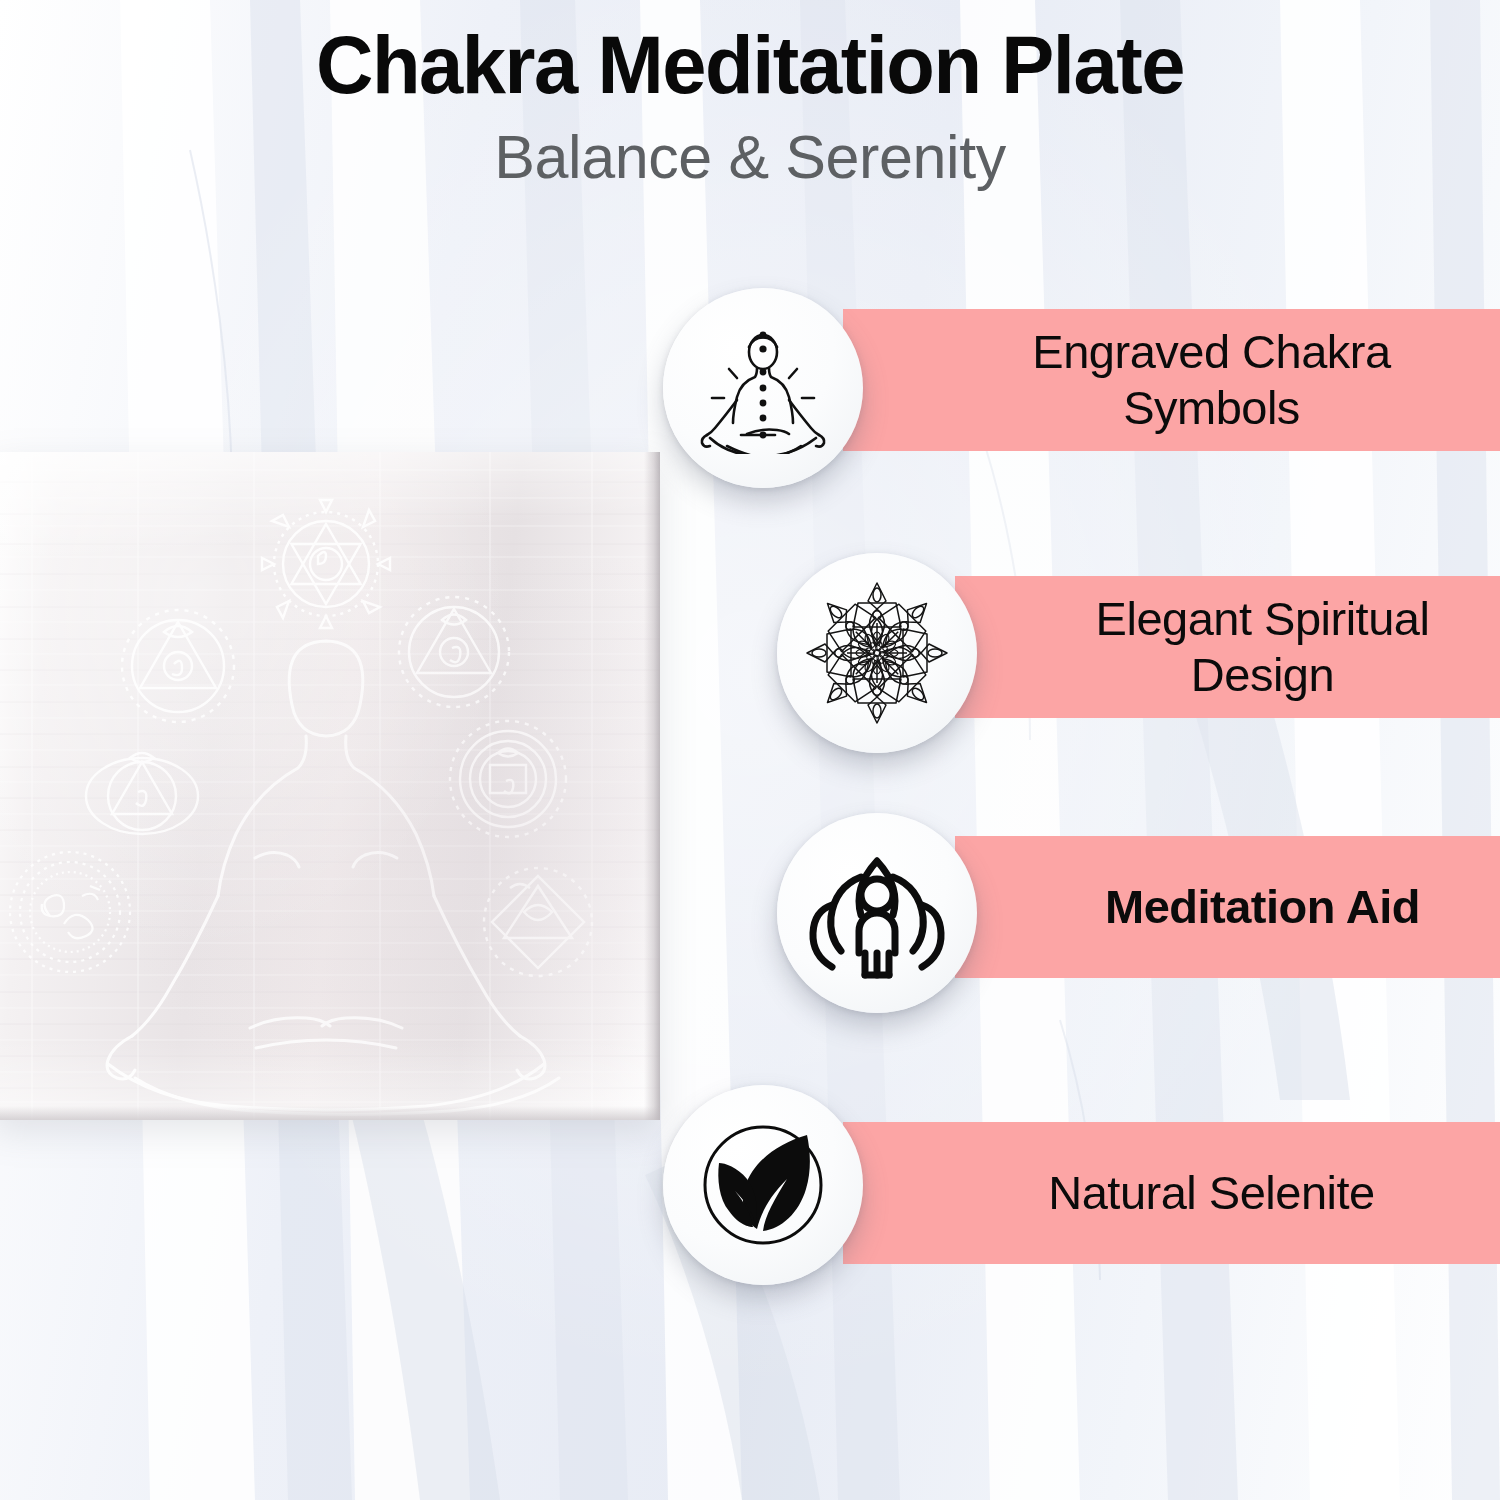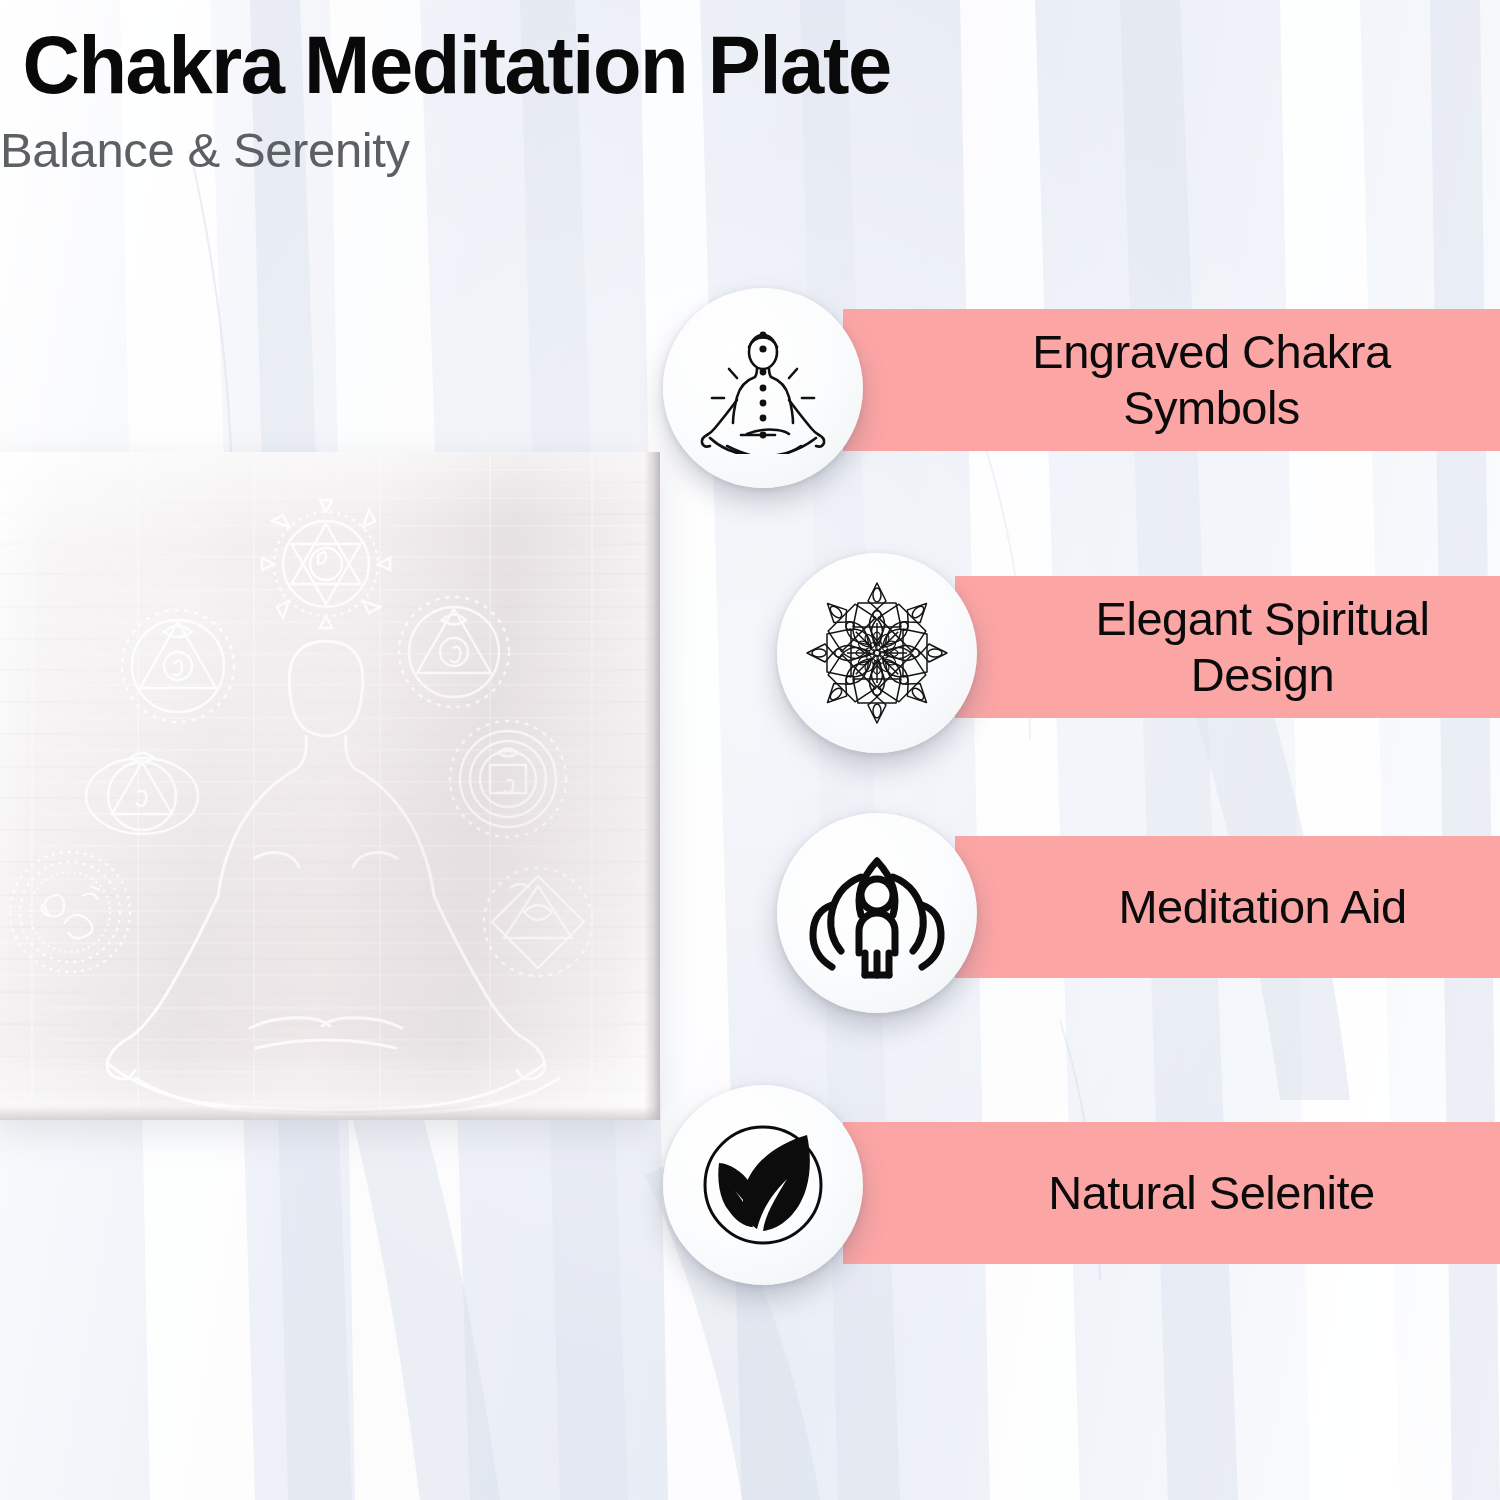--- a/index.html
+++ b/index.html
@@ -18,29 +18,29 @@
       linear-gradient(100deg,#ffffff 0%,#eef1f8 28%,#e8ecf5 55%,#f2f5fa 78%,#ffffff 100%);
   }
   .bg-strokes{ position:absolute; inset:0; }
   .bg-strokes svg{ width:100%; height:100%; display:block; }
   .bg-vig{
     position:absolute; inset:0;
     background:radial-gradient(ellipse at 50% 45%, rgba(255,255,255,.55) 0%, rgba(255,255,255,0) 62%);
   }
 
   
-  .header{ position:absolute; left:0; right:0; top:22px; z-index:6;}
+  .header{ position:absolute; left:0; right:0; top:22px; text-align:center; z-index:6;}
   .title{
     font-size:82px; font-weight:700; color:#090909;
     letter-spacing:-1.5px; line-height:1.05;
     font-family:"Liberation Sans", sans-serif;
     transform:scaleX(.97);
   }
   .subtitle{
-    margin-top:14px; font-size:49px; color:#5d6063; font-weight:400;
+    margin-top:14px; font-size:61px; color:#5d6063; font-weight:400;
     letter-spacing:-.4px;
   }
 
   
   .plate-wrap{
     position:absolute; left:-8px; top:452px; width:668px; height:668px; z-index:4;
   }
   .plate{
     position:absolute; inset:0;
     background:
@@ -99,21 +99,21 @@
   
   .row1 .badge{ left:663px; top:288px; }
   .row1 .fbar { left:843px; top:309px; width:657px; }
   .row1 .fbar-text{ padding-left:110px; }
 
   .row2 .badge{ left:777px; top:553px; }
   .row2 .fbar { left:955px; top:576px; width:545px; }
   .row2 .fbar-text{ padding-left:100px; }
 
   .row3 .badge{ left:777px; top:813px; }
-  .row3 .fbar { left:955px; top:836px; width:545px; }
+  .row3 .fbar { left:955px; top:836px; width:545px;font-weight:bold; }
   .row3 .fbar-text{ padding-left:100px; }
 
   .row4 .badge{ left:663px; top:1085px; }
   .row4 .fbar { left:843px; top:1122px; width:657px; }
   .row4 .fbar-text{ padding-left:110px; }
 </style>
 </head>
 <body>
 
 <div class="bg-base"></div>

